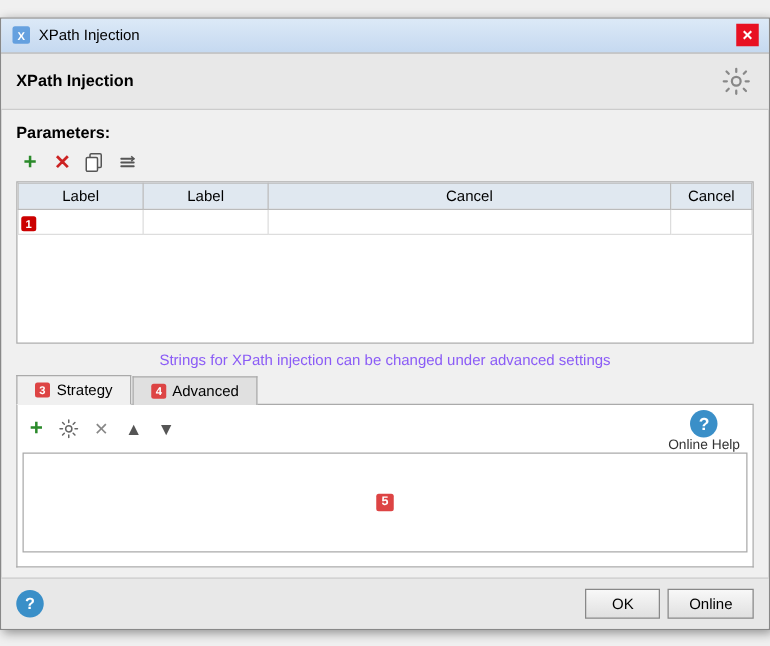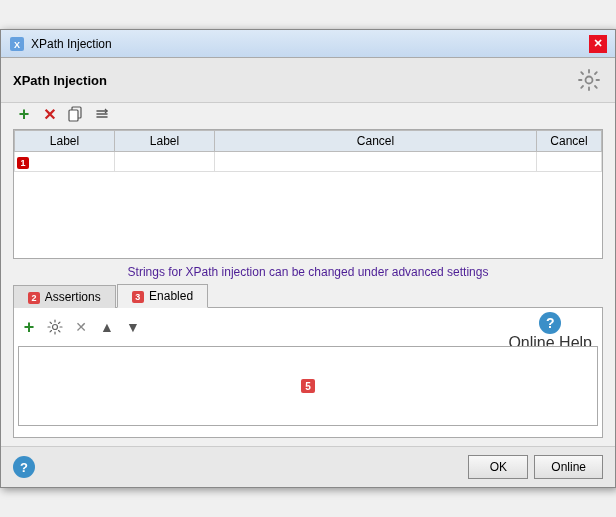--- a/index.html
+++ b/index.html
@@ -139,21 +139,21 @@
     .table th:last-child { width: 65px; }
 
     .table-body-row td {
       border: 1px solid #ddd;
       padding: 2px 4px;
       height: 20px;
     }
 
     .info-text {
       text-align: center;
-      color: #4c1d95;
+      color: #8b5cf6;
       font-size: 12px;
       margin: 6px 0 4px 0;
     }
 
     .tabs-container {
       display: flex;
       align-items: flex-end;
       border-bottom: 1px solid #aaa;
       margin-bottom: 0;
     }
@@ -248,21 +248,21 @@
       background: #3a8fc8;
       color: white;
       display: flex;
       align-items: center;
       justify-content: center;
       font-weight: bold;
       font-size: 14px;
     }
 
     .help-label {
-      font-size: 16px;
+      font-size: 11px;
       color: #333;
     }
 
     .footer {
       display: flex;
       align-items: center;
       justify-content: space-between;
       padding: 8px 12px;
       background: #e8e8e8;
       border-top: 1px solid #ccc;
@@ -342,20 +342,21 @@
     <div class="gear-icon">
       <svg width="24" height="24" viewBox="0 0 24 24" fill="none">
         <circle cx="12" cy="12" r="3.5" stroke="#888" stroke-width="1.8" fill="none"></circle>
         <path d="M12 2v2.5M12 19.5V22M2 12h2.5M19.5 12H22M4.22 4.22l1.77 1.77M18.01 18.01l1.77 1.77M4.22 19.78l1.77-1.77M18.01 5.99l1.77-1.77" stroke="#888" stroke-width="1.8" stroke-linecap="round"></path>
       </svg>
     </div>
   </div>
 
   <div class="main-content">
 
+    <div class="parameters-label">Parameters:</div>
 
     <div class="toolbar">
       <button class="toolbar-btn" style="color:#2a8a2a; font-size:18px; font-weight:bold;">+</button>
       <button class="toolbar-btn" style="color:#cc2222; font-size:16px; font-weight:bold;">✕</button>
       <button class="toolbar-btn" style="color:#555; font-size:13px;">
         <svg width="16" height="16" viewBox="0 0 16 16">
           <rect x="4" y="1" width="9" height="11" rx="1" stroke="#555" stroke-width="1.2" fill="none"></rect>
           <rect x="1" y="4" width="9" height="11" rx="1" stroke="#555" stroke-width="1.2" fill="white"></rect>
         </svg>
       </button>
@@ -386,27 +387,27 @@
             <td></td>
             <td></td>
           </tr>
         </tbody>
       </table>
     </div>
 
     <div class="info-text">Strings for XPath injection can be changed under advanced settings</div>
 
     <div class="tabs-container">
-      <div class="tab">
-        <span class="tab-row-number">2</span>
-        <span>Assertions</span>
-      </div>
       <div class="tab active">
         <span class="tab-row-number">3</span>
-        <span>Enabled</span>
+        <span>Strategy</span>
+      </div>
+      <div class="tab">
+        <span class="tab-row-number">4</span>
+        <span>Advanced</span>
       </div>
     </div>
 
     <div class="tab-content-area" style="position:relative; min-height:130px;">
 
       <div class="assertions-toolbar">
         <button class="toolbar-btn" style="color:#2a8a2a; font-size:18px; font-weight:bold;">+</button>
         <button class="toolbar-btn" style="color:#666;">
           <svg width="16" height="16" viewBox="0 0 16 16">
             <circle cx="8" cy="8" r="2.5" stroke="#666" stroke-width="1.2" fill="none"></circle>

